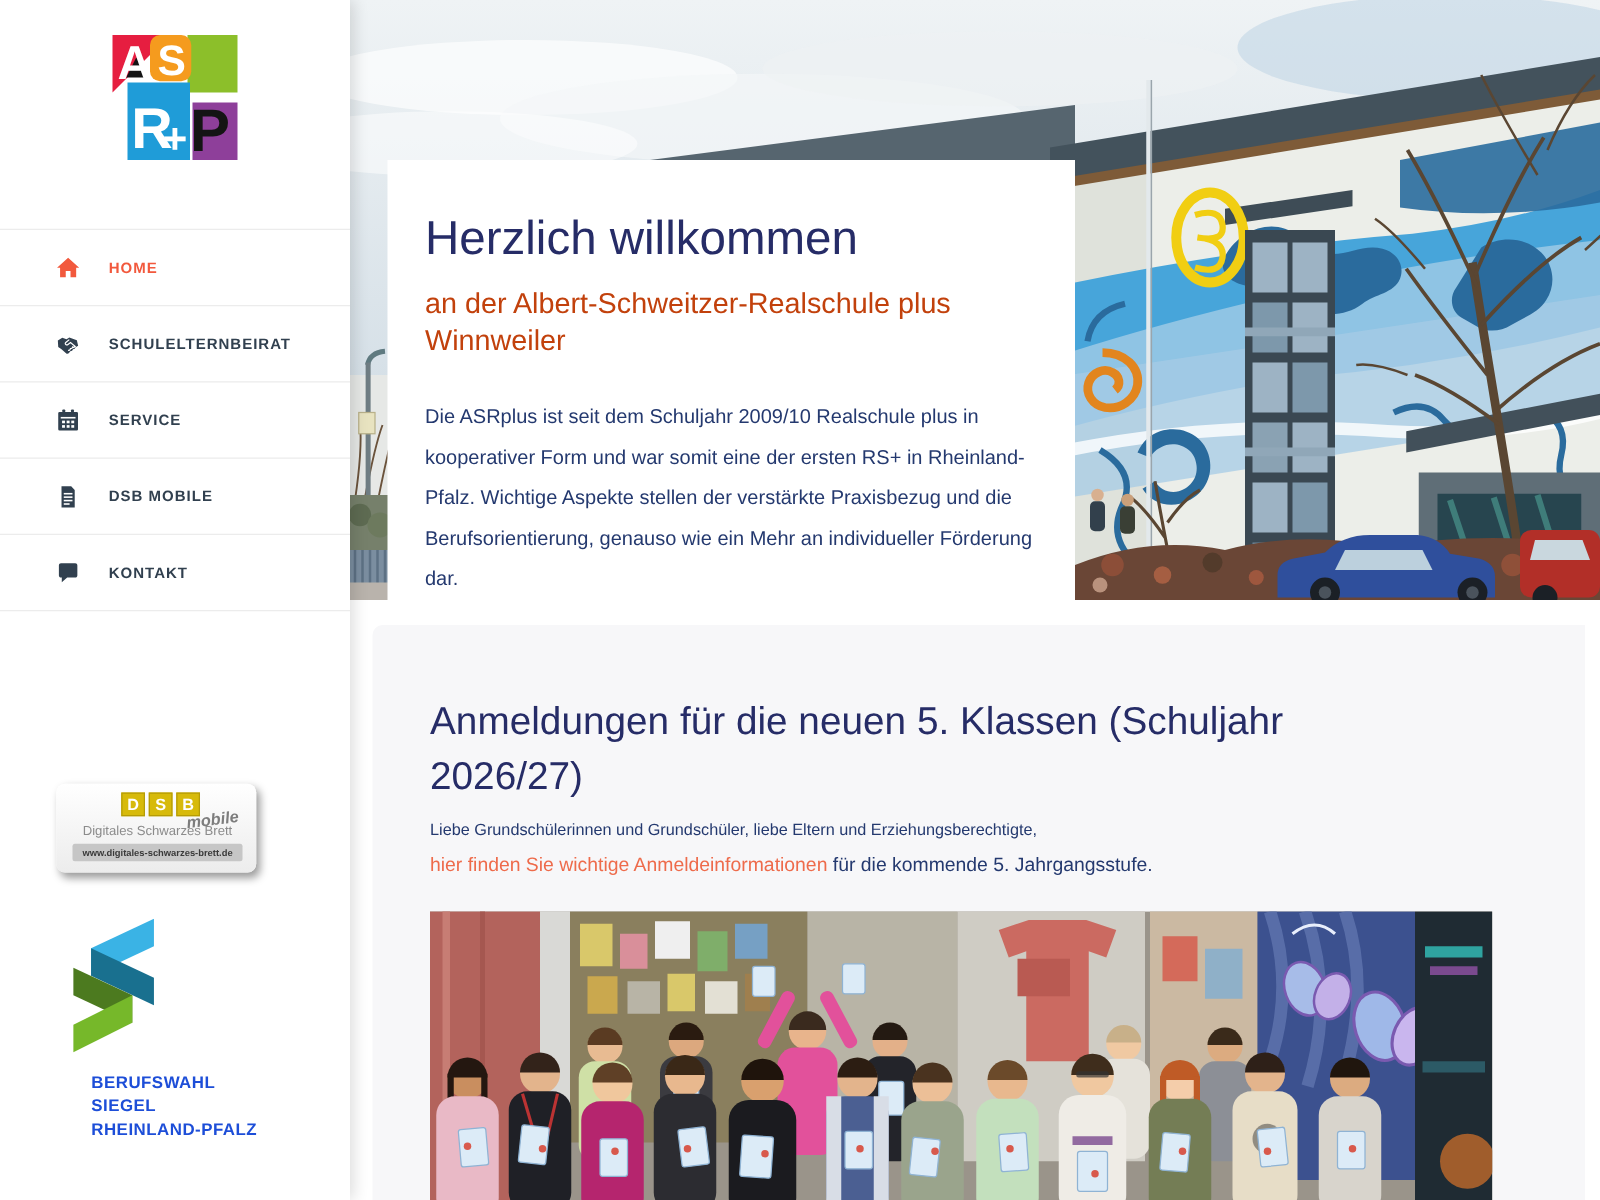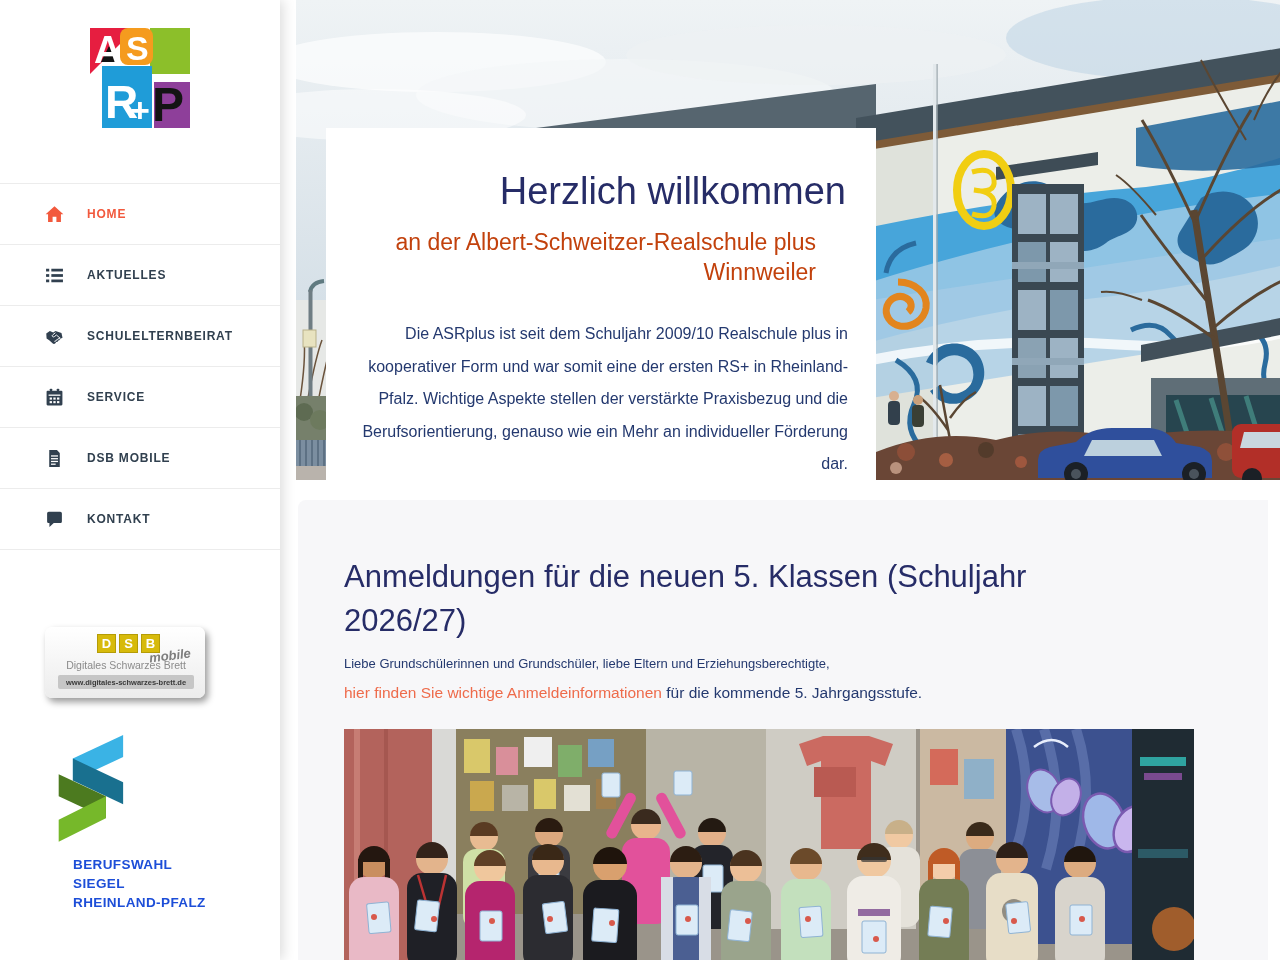--- a/index.html
+++ b/index.html
@@ -36,21 +36,21 @@
            color:#3a3a3a;font-size:7.5px;font-weight:bold;text-align:center;
            padding:2.5px 0;border-radius:2px;}
 
   
   .siegel{position:absolute;left:48px;top:735px;width:200px;}
   .siegel-text{margin:6px 0 0 25px;color:#1d4ed8;font-size:13.5px;font-weight:bold;
                letter-spacing:.4px;line-height:19px;}
 
   
   .content{position:absolute;left:280px;top:0;width:1000px;height:960px;}
-  .hero{position:absolute;left:16px;top:0;width:864px;height:480px;text-align:right;}
+  .hero{position:absolute;left:0;top:0;width:864px;height:480px;}
   .hero-photo{position:absolute;left:0;top:0;width:1000px;height:480px;display:block;}
   .hero-card{position:absolute;left:30px;top:128px;width:550px;height:352px;background:#fff;
              box-sizing:border-box;padding:42px 30px 0 30px;}
   .hero-title{margin:0;font-size:38px;font-weight:300;color:#262c67;letter-spacing:0;}
   .hero-subtitle{margin:14px 0 0;font-size:23px;line-height:30px;font-weight:300;
                  color:#c2410c;width:460px;}
   .hero-text{margin:31px 0 0;font-size:16px;line-height:32.5px;color:#24396f;width:492px;}
 
   .announce{position:absolute;left:18px;top:500px;width:970px;height:460px;
             background:#f7f7f9;border-radius:8px 0 0 0;box-sizing:border-box;
@@ -87,33 +87,20 @@
     </div>
 
     <nav class="main-nav">
       <a class="nav-item active">
         <span class="nav-icon">
           <svg viewBox="0 0 18 18">
               <path d="M9 1.2 17.4 8.7h-2.3V16h-4.3v-4.8H7.2V16H2.9V8.7H.6z"></path>
             </svg>
         </span>
         <span>HOME</span>
-      </a>
-      <a class="nav-item">
-        <span class="nav-icon">
-          <svg viewBox="0 0 18 18">
-              <rect x="1" y="2.6" width="3" height="2.6"></rect>
-              <rect x="6" y="2.6" width="11" height="2.6"></rect>
-              <rect x="1" y="7.7" width="3" height="2.6"></rect>
-              <rect x="6" y="7.7" width="11" height="2.6"></rect>
-              <rect x="1" y="12.8" width="3" height="2.6"></rect>
-              <rect x="6" y="12.8" width="11" height="2.6"></rect>
-            </svg>
-        </span>
-        <span>AKTUELLES</span>
       </a>
       <a class="nav-item">
         <span class="nav-icon">
           <svg viewBox="0 0 18 18">
               <path d="M1.2 6.1 4.6 3.9l3.2 1.3 2.1-1.5 5.7 2.1 1 4.3-2 1-.6 1.2-1.3.4-.7 1.2-1.4.3-.8 1.2c-.6.8-1.7 1-2.4.3L4 12.6 1.5 11z"></path>
               <path d="M9.9 5.4 7.2 7.6c-.5.4-.5 1.1 0 1.5.5.4 1.2.4 1.7 0l1.9-1.5 3.6 3-1.1.8-.8-.5-.6 1.1-1.1.2-.7 1.2-1.2.2" fill="none" stroke="#fff" stroke-width=".9"></path>
             </svg>
         </span>
         <span>SCHULELTERNBEIRAT</span>
       </a>

